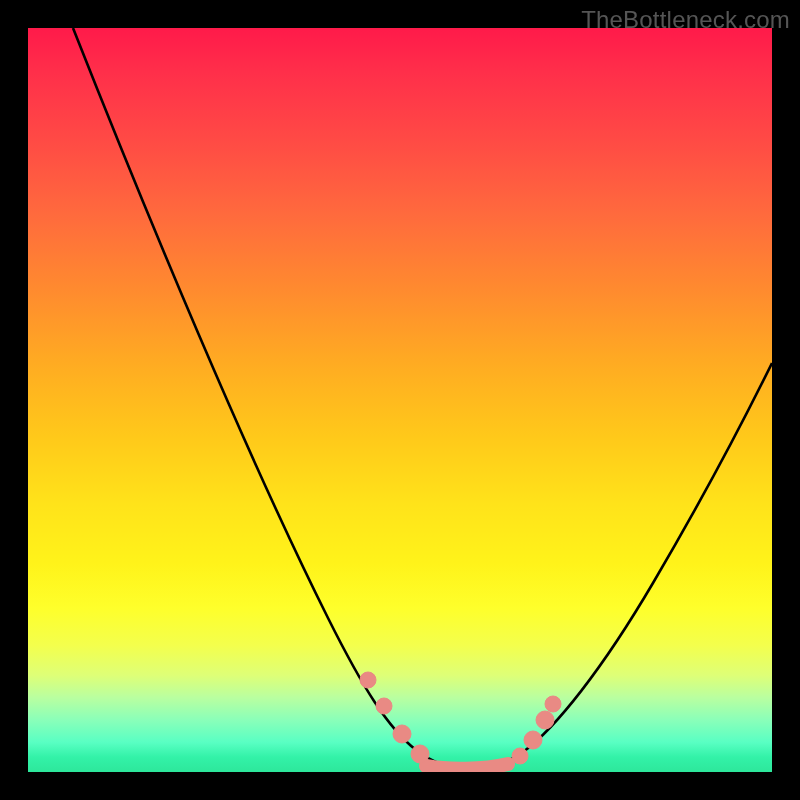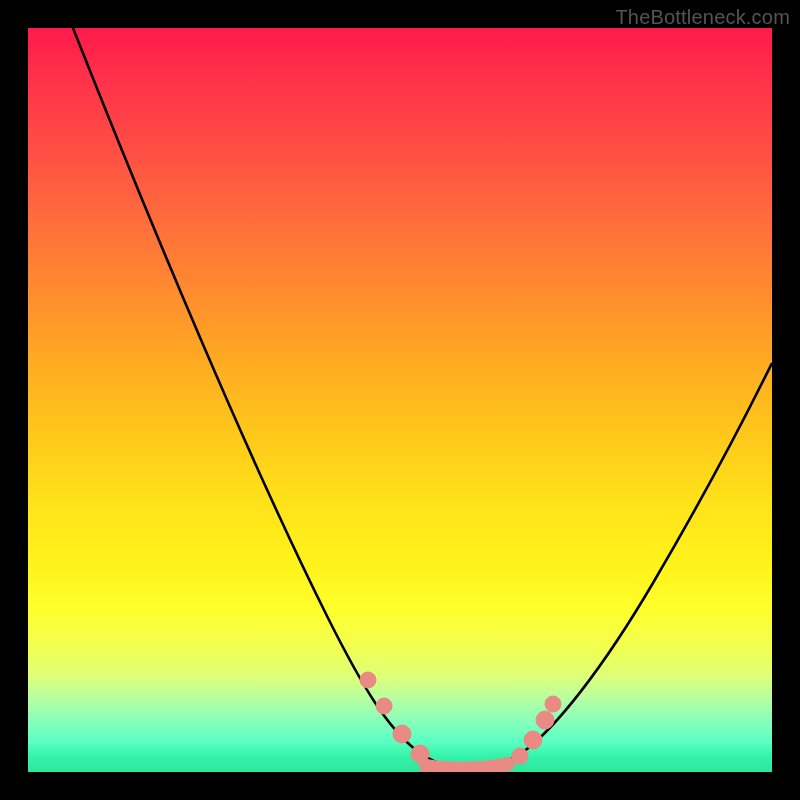--- a/index.html
+++ b/index.html
@@ -53,21 +53,21 @@
     position: absolute;
     inset: 0;
     width: 100%;
     height: 100%;
   }
   .watermark {
     position: absolute;
     top: 6px;
     right: 10px;
     color: #555;
-    font-size: 20px;
+    font-size: 24px;
     font-weight: 500;
     letter-spacing: 0.2px;
     user-select: none;
   }
 </style>
 </head>
 <body>
 
 <div class="frame">
 

